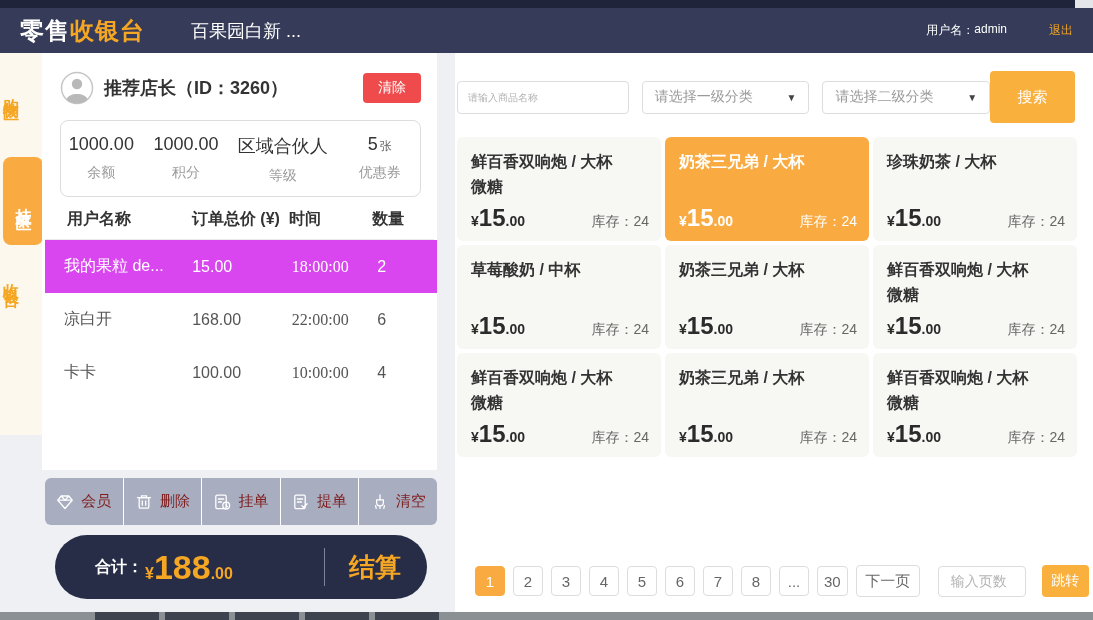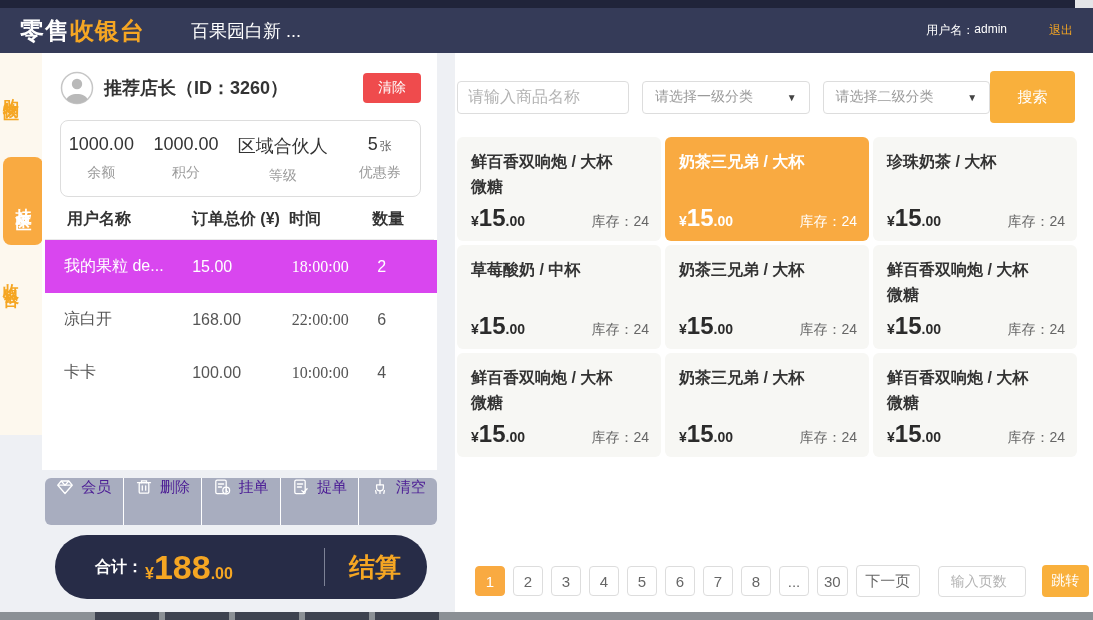--- a/index.html
+++ b/index.html
@@ -73,22 +73,22 @@
   .c-total { flex:0 0 28%; }
   .c-time { flex:0 0 24%;font-family:Liberation Serif, serif; }
   .c-qty { flex:0 0 12%; }
 
   
   .action-bar {
     position:absolute; left:45px; top:478px; width:392px; height:47px;
     background:#a8adbf; border-radius:6px; display:flex; overflow:hidden;
   }
   .action-btn {
-    flex:1; display:flex; align-items:flex-start; justify-content:center; gap:7px;
-    color:#4c1d95; font-size:15px; cursor:pointer; border-right:1px solid #fff;
+    flex:1; display:flex; align-items:center; justify-content:center; gap:7px;
+    color:#7f1d1d; font-size:15px; cursor:pointer; border-right:1px solid #fff;
     background:transparent; border-top:none; border-bottom:none; border-left:none; font-family:inherit;
   }
   .action-btn:last-child { border-right:none; }
   .action-btn svg { display:block; }
 
   
   .total-pill {
     position:absolute; left:55px; top:535px; width:372px; height:64px;
     background:#272c47; border-radius:32px; display:flex; align-items:center;
     padding-left:40px; color:#fff;
@@ -102,21 +102,21 @@
   .checkout-btn {
     background:none; border:none; color:#f5a623; font-size:26px; font-weight:bold;
     padding:0 26px 0 24px; cursor:pointer; font-family:inherit;
   }
 
   
   .right-panel { position:absolute; left:455px; top:53px; width:638px; height:559px; background:#fff; }
   .filters { display:flex; align-items:center; margin:18px 18px 0 2px; }
   .search-input {
     width:172px; height:33px; border:1px solid #ddd; border-radius:4px; padding:0 10px;
-    font-size:16px; color:#333; outline:none; font-family:inherit;
+    font-size:10px; color:#333; outline:none; font-family:inherit;
   }
   .search-input::placeholder, .page-input::placeholder { color:#b3b3b3; }
   .select {
     width:168px; height:33px; border:1px solid #ddd; border-radius:4px; margin-left:13px;
     display:flex; align-items:center; justify-content:space-between; padding:0 12px;
     font-size:14px; color:#9a9a9a; cursor:pointer; background:#fff;
   }
   .select .caret { color:#444; font-size:10px; }
   .search-btn {
     margin-left:auto; width:85px; height:52px; background:#f9b03c; color:#fff; border:none;

